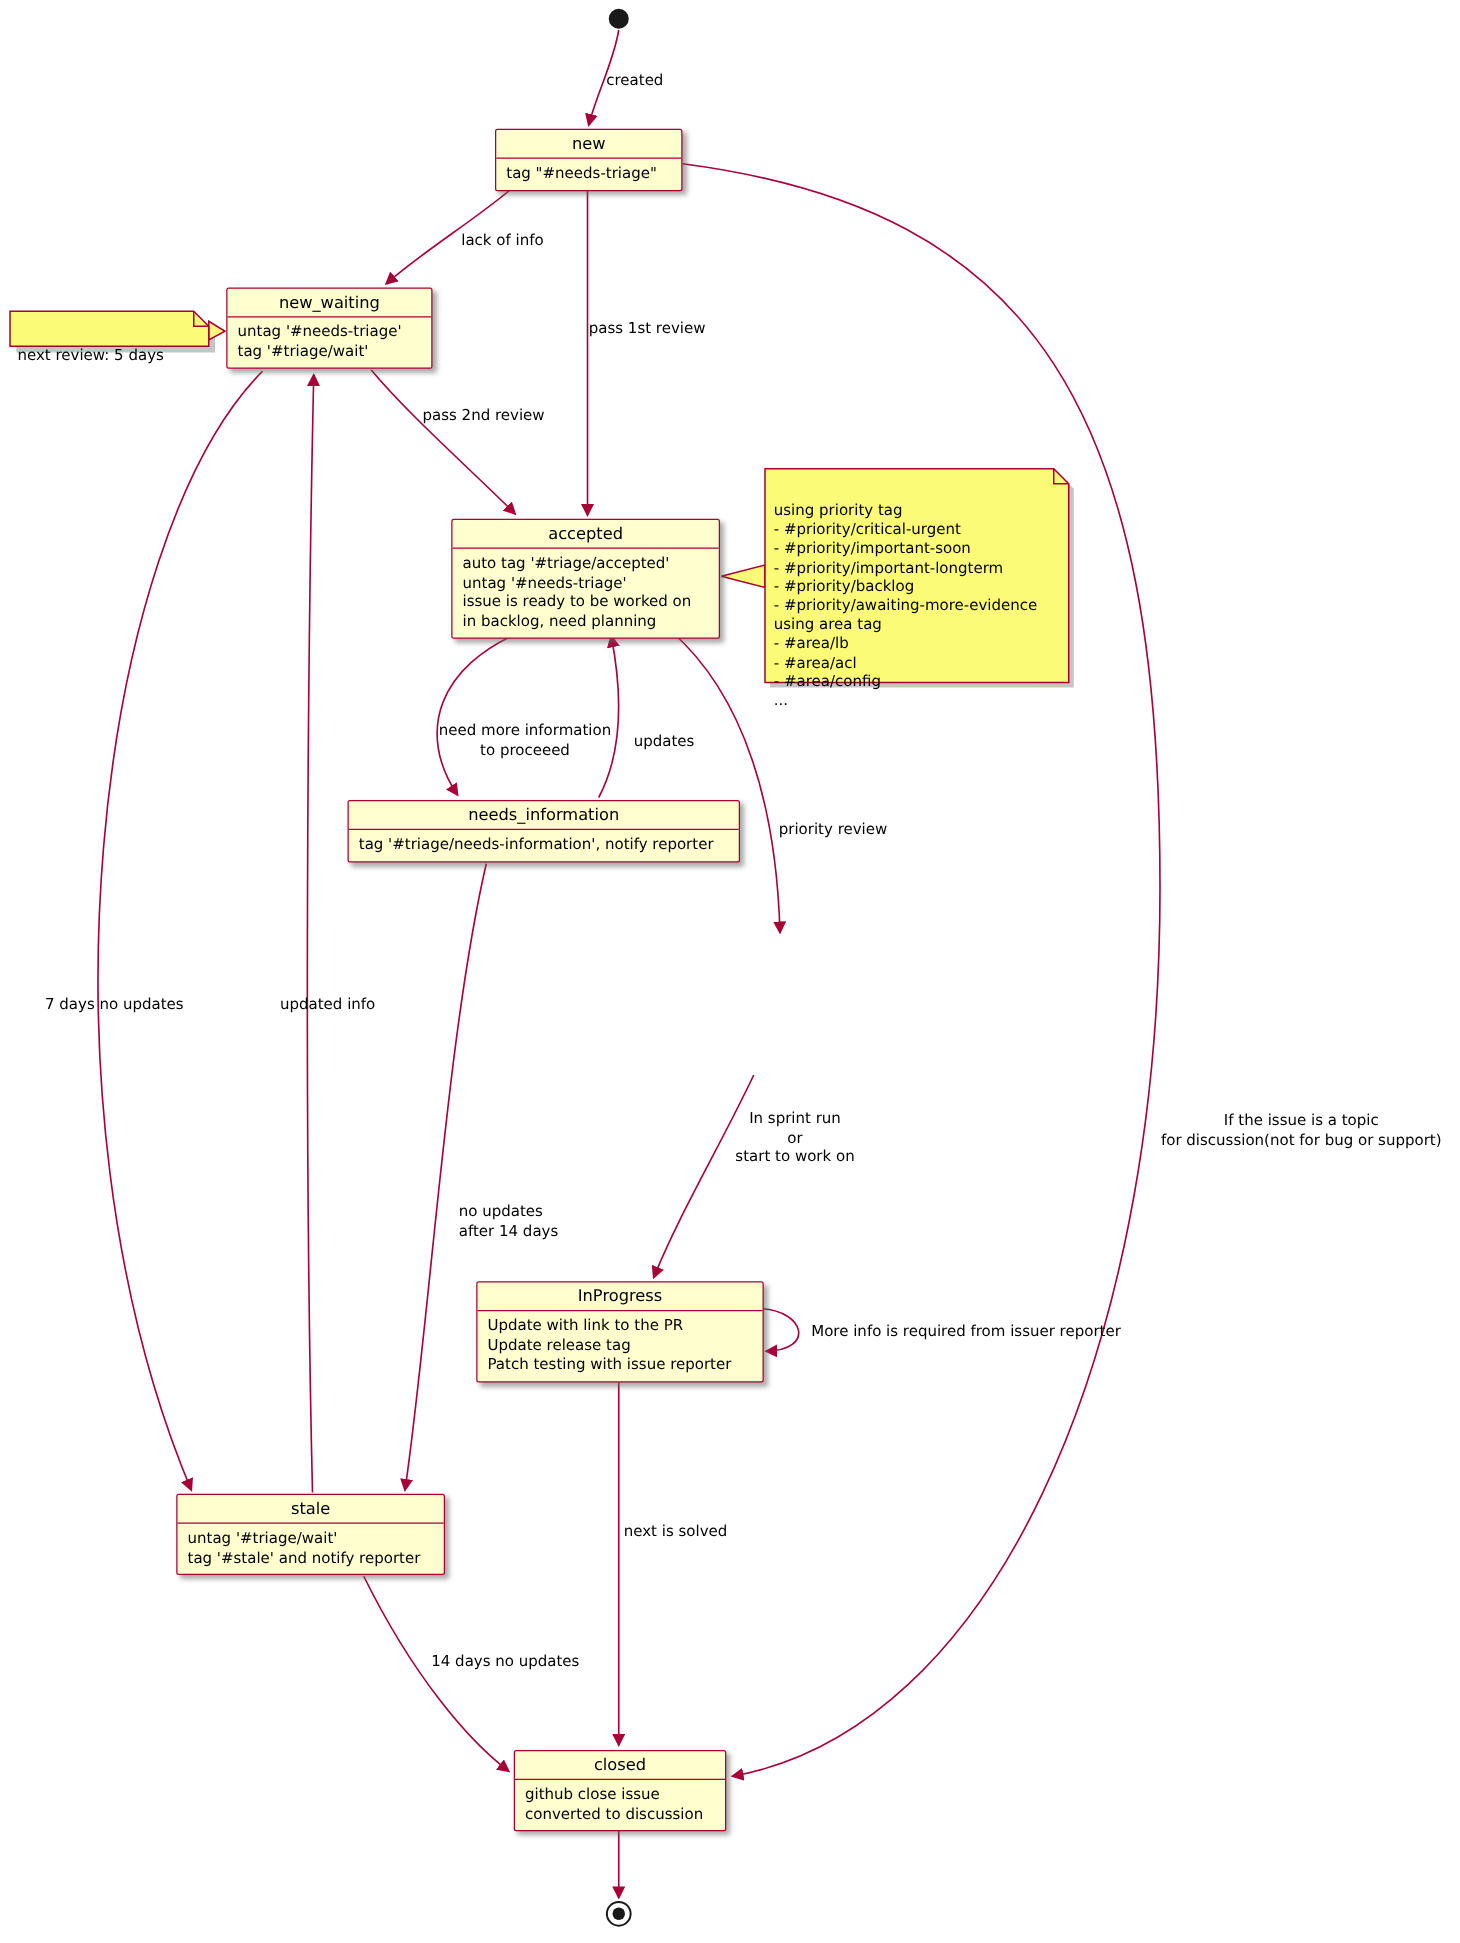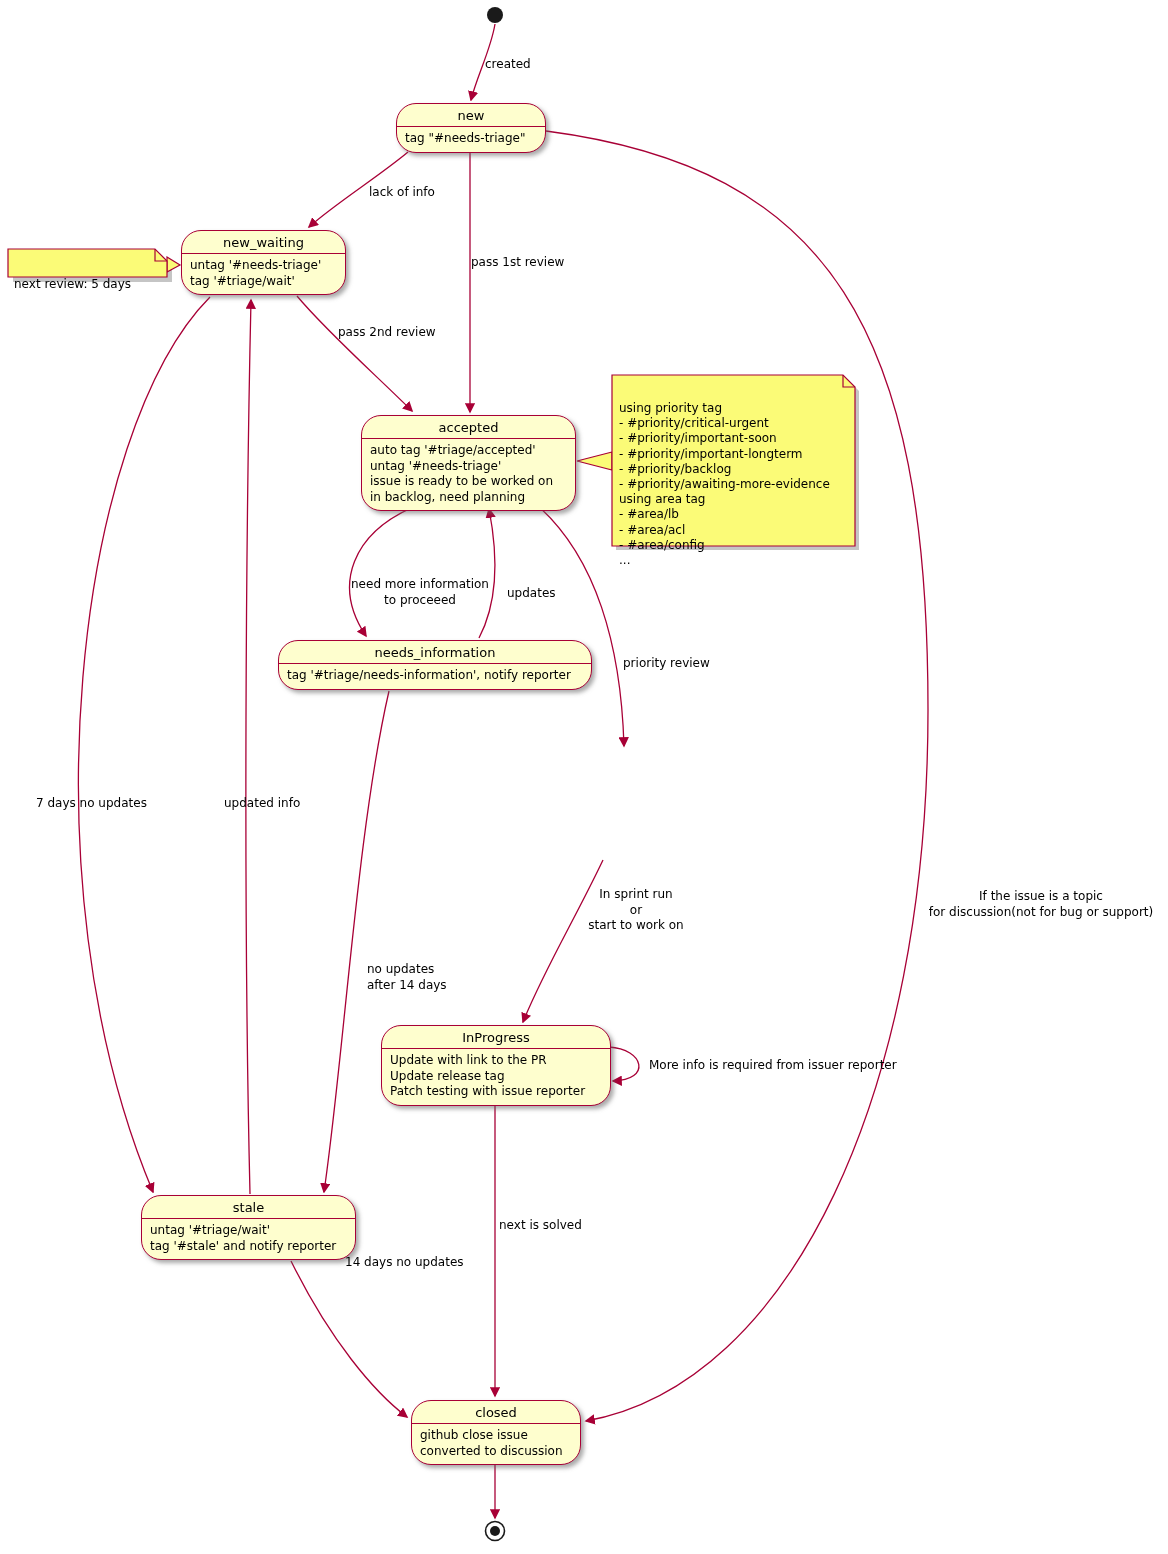--- a/index.html
+++ b/index.html
@@ -8,21 +8,21 @@
     width:1168px;height:1554px;
     font-family:"DejaVu Sans", sans-serif;
     overflow:hidden;
     background:#ffffff;
   }
   #edges{position:absolute;left:0;top:0;width:1168px;height:1554px;}
   .state{
     position:absolute;
     background:#FEFECE;
     border:1.5px solid #A80036;
-    border-radius:20px;
+    border-radius:2px;
     box-shadow:3px 3px 4px rgba(100,100,100,0.55);
     color:#000;
     z-index:2;
   }
   .state-title{
     text-align:center;
     font-size:13px;
     line-height:19px;
     padding:2px 10px 1px;
     border-bottom:1px solid #A80036;
@@ -176,15 +176,15 @@
 or
 start to work on</div>
   <div class="edge-label" style="left:36px;top:796px">7 days no updates</div>
   <div class="edge-label" style="left:224px;top:796px">updated info</div>
   <div class="edge-label" style="left:367px;top:962px">no updates
 after 14 days</div>
   <div class="edge-label" style="left:649px;top:1058px">More info is required from issuer reporter</div>
   <div class="edge-label center" style="left:916px;top:889px;width:250px">If the issue is a topic
 for discussion(not for bug or support)</div>
   <div class="edge-label" style="left:499px;top:1218px">next is solved</div>
-  <div class="edge-label" style="left:345px;top:1255px">14 days no updates</div>
+  <div class="edge-label" style="left:345px;top:1322px">14 days no updates</div>
 
 </div>
 
 </body></html>

